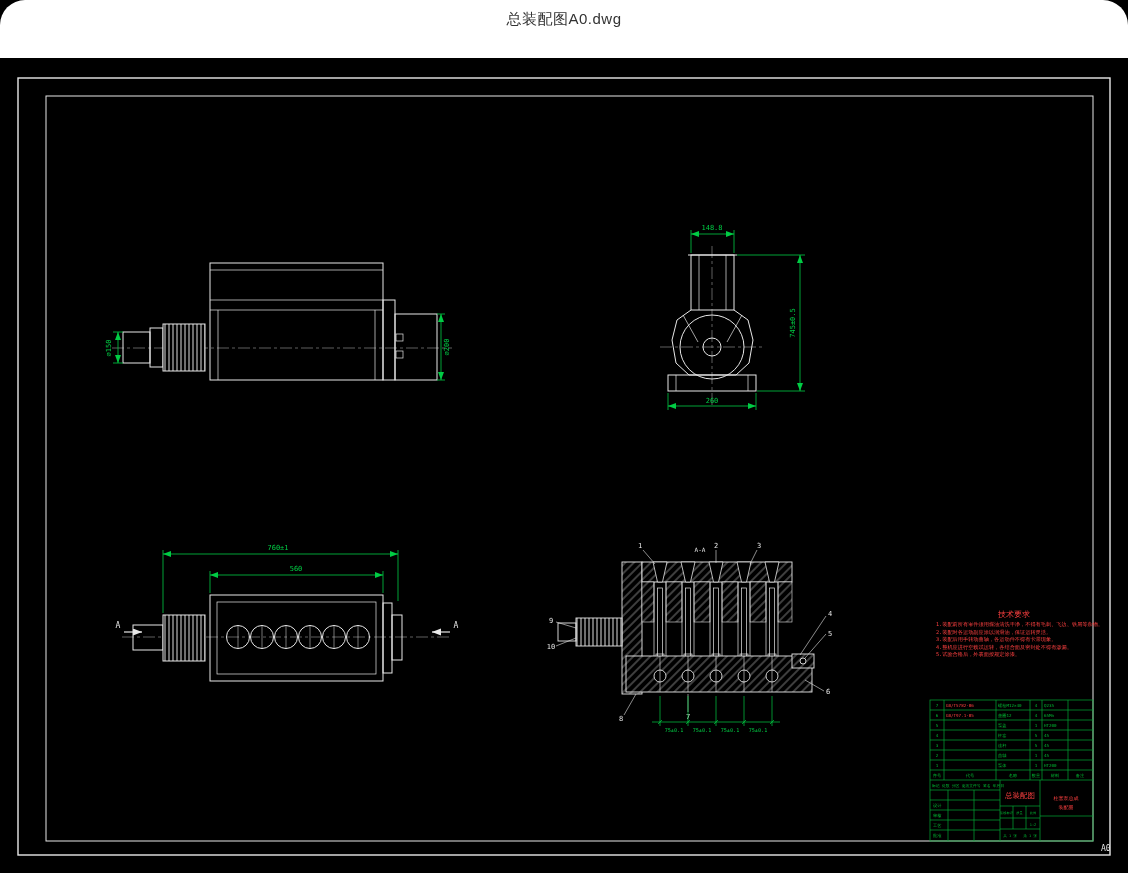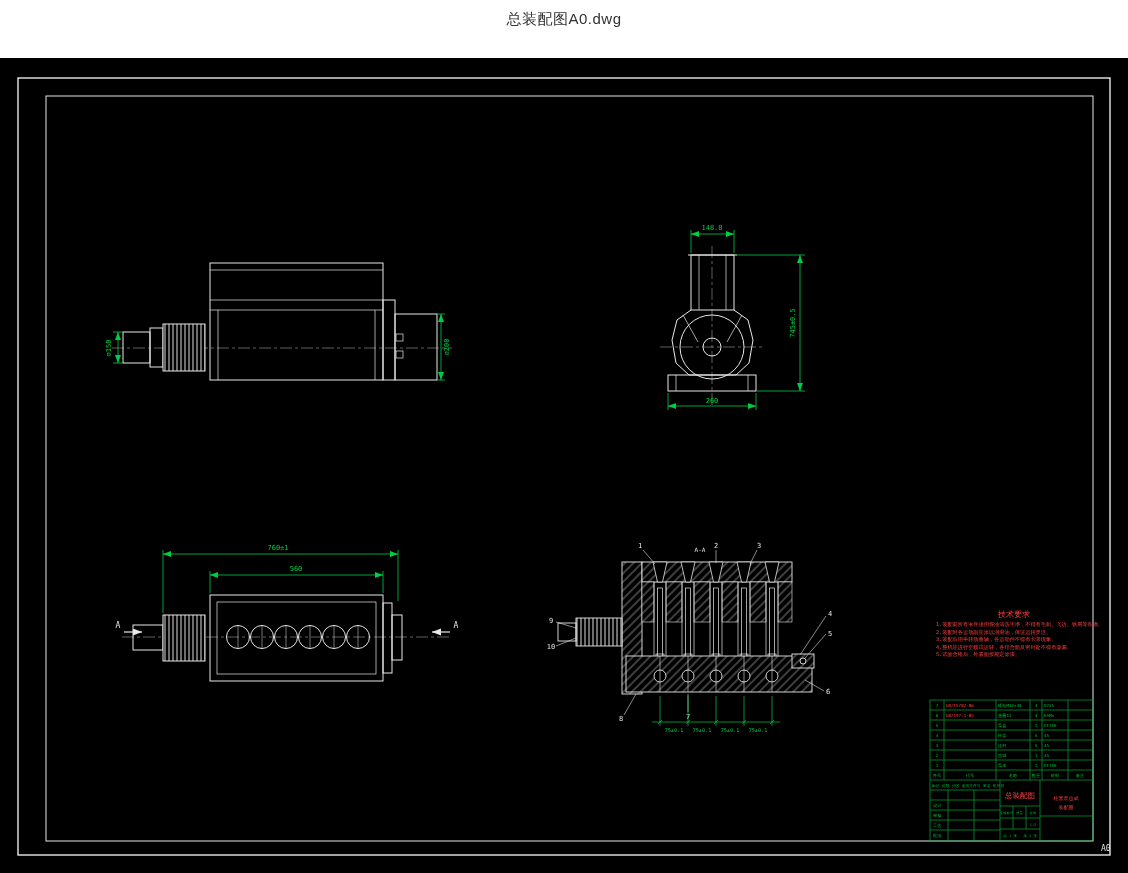--- a/index.html
+++ b/index.html
@@ -1,17 +1,17 @@
 <!DOCTYPE html>
 <html><head>
 <meta charset="utf-8">
 <style>
   html,body{margin:0;padding:0;background:#000;}
   .page{width:1128px;height:873px;position:relative;background:#000;overflow:hidden;
-        font-family:"Liberation Sans",sans-serif;}
+        font-family:"Liberation Sans",sans-serif;border-radius:25px;}
   .titlebar{width:1128px;height:58px;background:#ffffff;box-sizing:border-box;
             display:flex;justify-content:center;align-items:flex-start;padding-top:10px;}
   .titlebar .doc-title{font-size:15px;color:#333;letter-spacing:.5px;}
   .canvas{position:absolute;top:58px;left:0;width:1128px;height:815px;background:#000;}
   svg text{font-family:"DejaVu Sans Mono","Liberation Mono",monospace;}
   .dimtxt{fill:#00cc44;}
   .redtxt{fill:#ff4040;}
   .whitetxt{fill:#e8e8e8;}
   .greentxt{fill:#00bb33;}
 </style>

